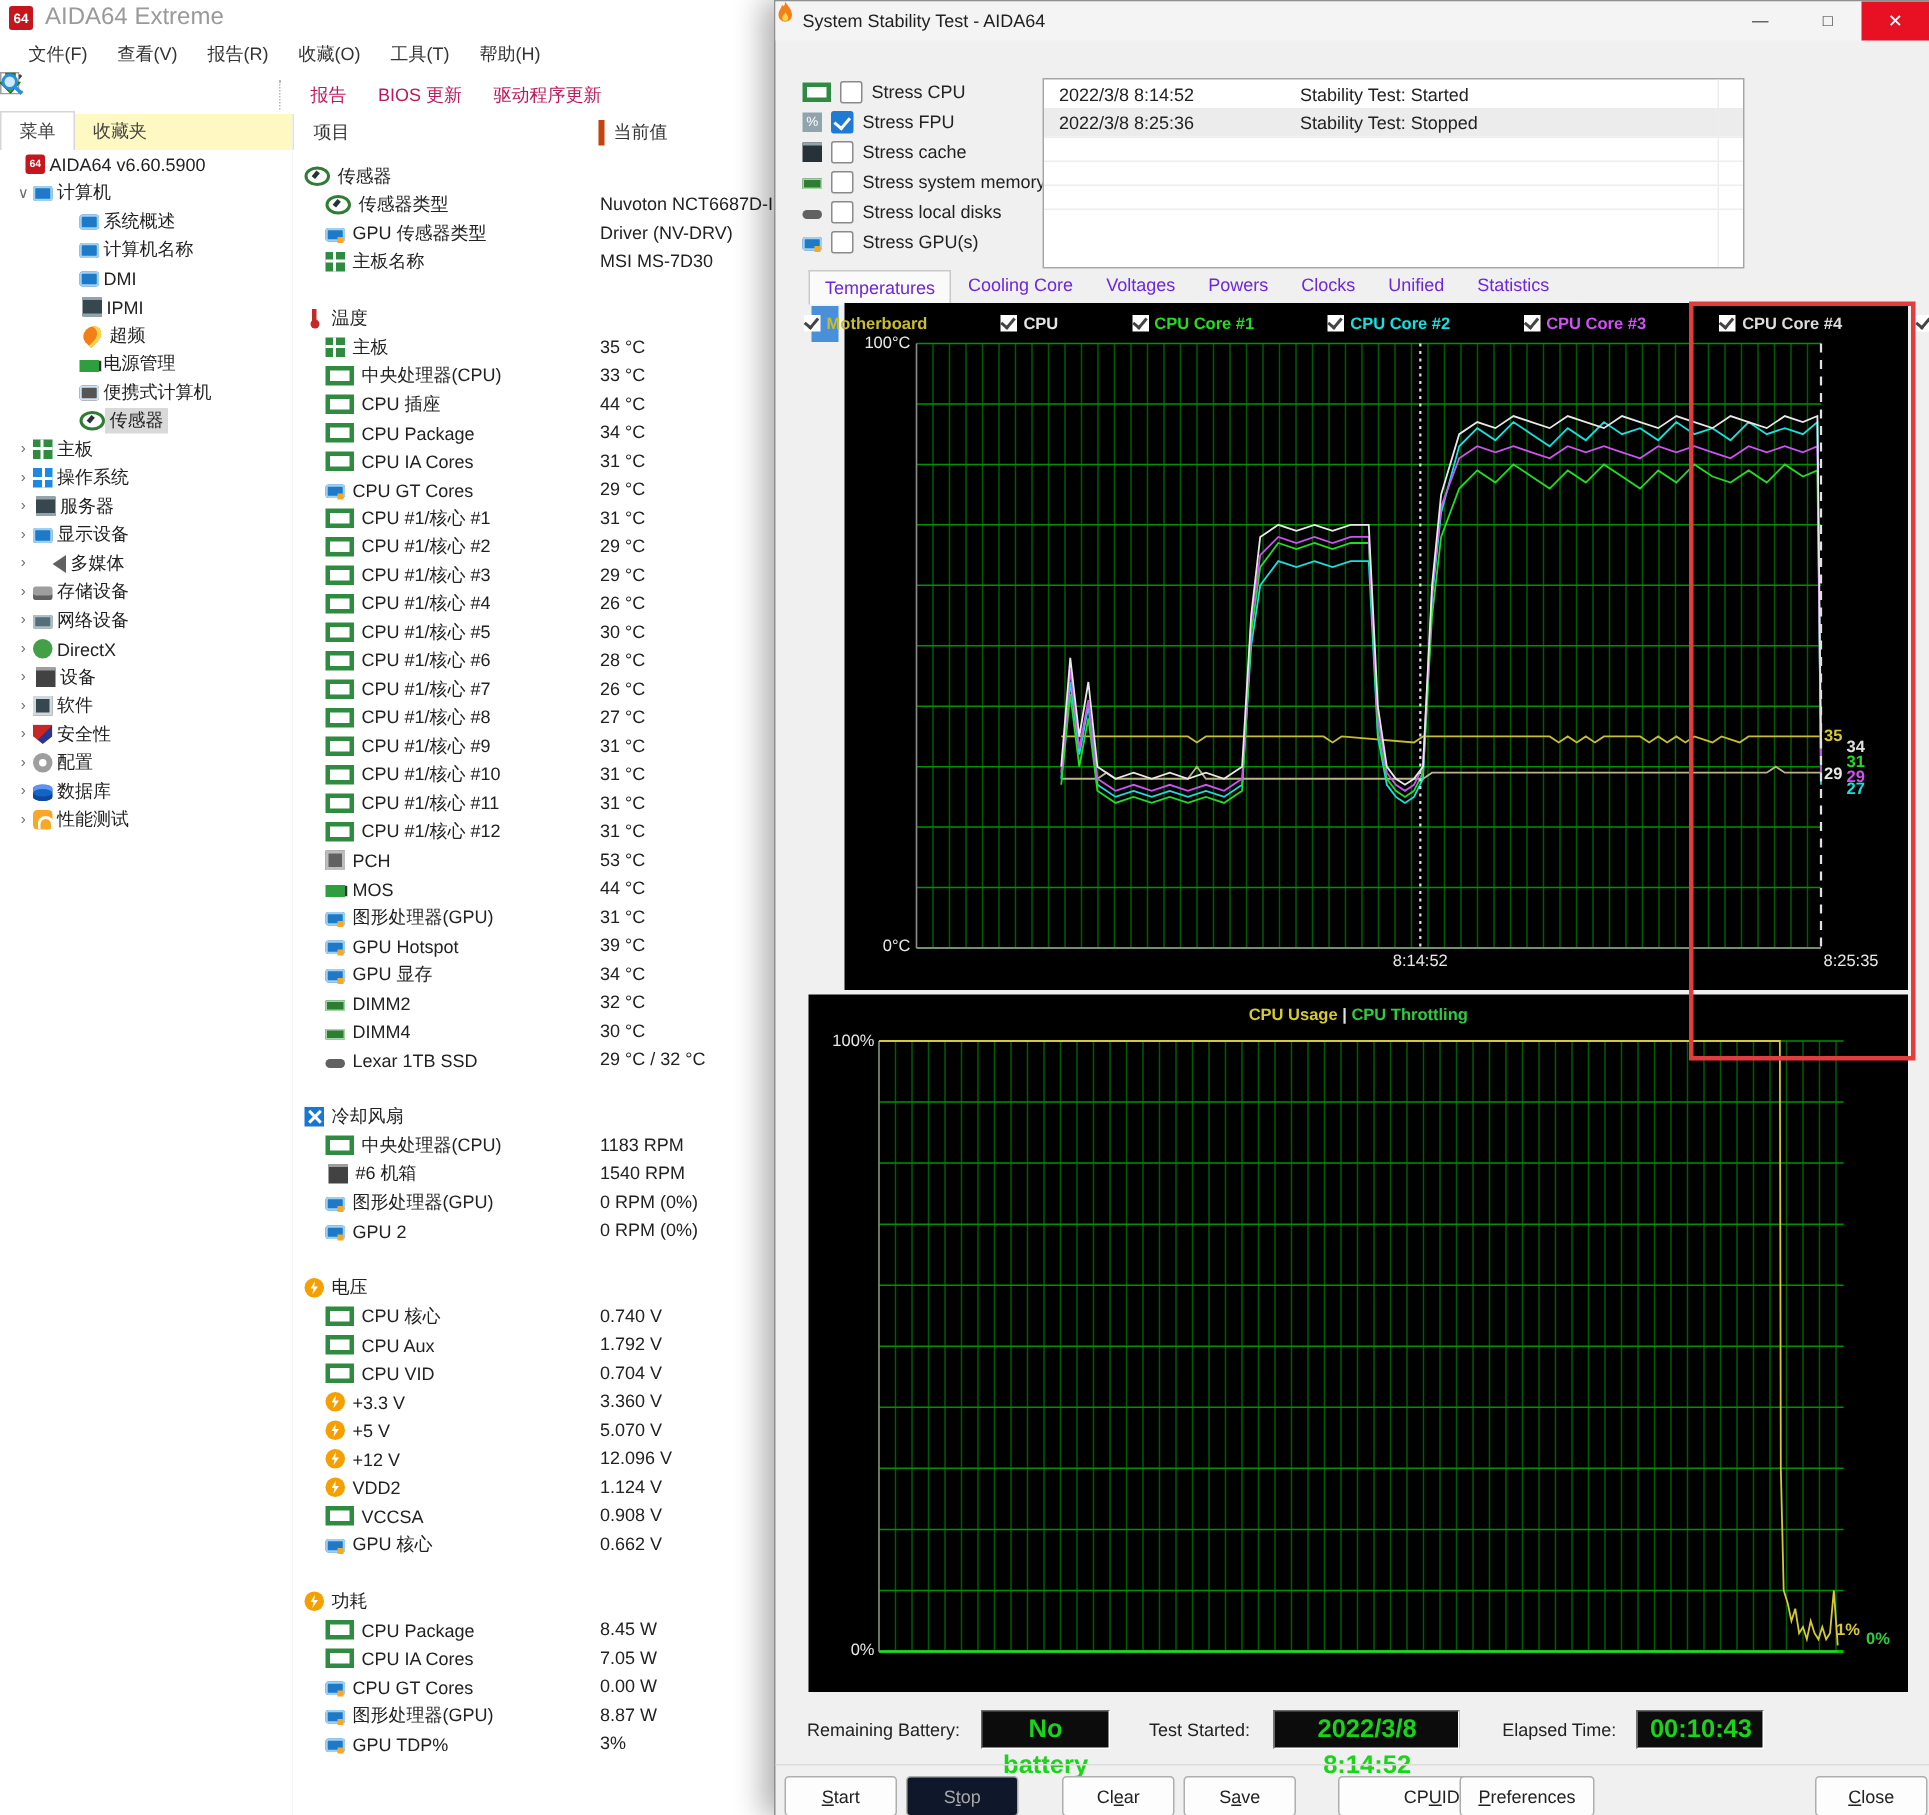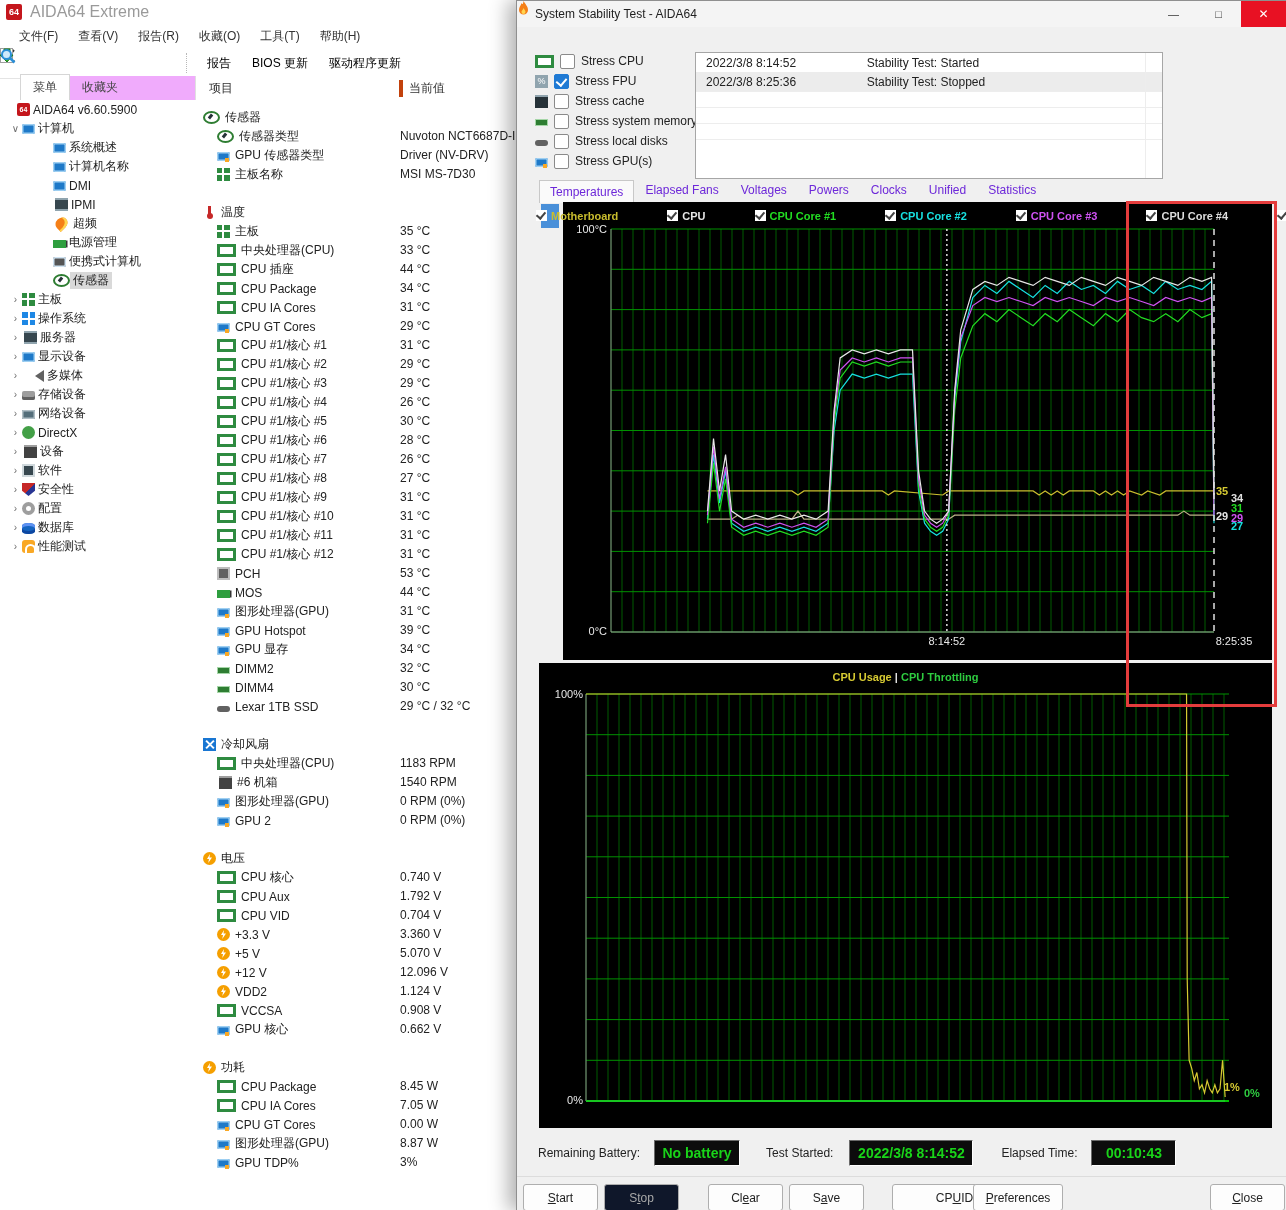--- a/index.html
+++ b/index.html
@@ -10,23 +10,23 @@
   
   .mw-titlebar{left:0;top:0;width:516px;height:24px;background:#fff;display:flex;align-items:center;}
   .mw-logo{width:16px;height:16px;background:#c4161c;color:#fff;font-weight:bold;font-size:9px;
            display:flex;align-items:center;justify-content:center;margin:0 8px 0 6px;border-radius:2px;}
   .mw-title{color:#9a9a9a;font-size:16px;}
   .menubar{left:0;top:24px;width:516px;height:24px;background:#fff;display:flex;align-items:center;padding-left:10px;gap:2px;}
   .menu-item{padding:3px 9px;color:#333;}
   .toolbar{left:0;top:48px;width:516px;height:30px;background:#fff;display:flex;align-items:center;border-bottom:1px solid #e4e4e4;}
   .tb-ico{width:30px;height:24px;display:flex;align-items:center;justify-content:center;}
   .tb-sep{width:1px;height:20px;border-left:1px dotted #b8b8b8;margin:0 6px;}
-  .tb-btn{display:flex;align-items:center;gap:5px;padding:2px 8px;color:#000000;}
+  .tb-btn{display:flex;align-items:center;gap:5px;padding:2px 8px;color:#be185d;}
   
-  .panel-tabs{left:0;top:76px;width:195px;height:24px;background:#f0abfc;border-bottom:1px solid #e0e0e0;display:flex;align-items:flex-end;margin-left:20px;}
+  .panel-tabs{left:0;top:76px;width:195px;height:24px;background:#fef9c3;border-bottom:1px solid #e0e0e0;display:flex;align-items:flex-end;}
   .ptab{padding:4px 12px;color:#444;}
   .ptab.active{background:#fff;border:1px solid #d6d6d6;border-bottom:none;}
   
   .list-header{left:195px;top:76px;width:321px;height:24px;background:#fff;border-bottom:1px solid #e4e4e4;border-left:1px solid #e0e0e0;}
   .list-header .h1{position:absolute;left:13px;top:4px;color:#333;}
   .list-header .h2{position:absolute;left:203px;top:4px;color:#333;border-left:4px solid #c2410c;padding-left:6px;}
   
   .tree{left:0;top:100px;width:195px;height:1110px;background:#fff;border-right:1px solid #dcdcdc;overflow:hidden;}
   .trow{height:19px;display:flex;align-items:center;white-space:nowrap;}
   .texp{width:13px;text-align:center;color:#6e6e6e;font-size:10px;flex:0 0 13px;}
@@ -123,21 +123,21 @@
   .leg-cb::after{content:"";position:absolute;left:2px;top:0px;width:4px;height:7px;border:solid #444;border-width:0 2px 2px 0;transform:rotate(40deg);}
   .axlabel{position:absolute;color:#e8e8e8;font-size:11px;}
   .endlabel{position:absolute;font-size:11px;font-weight:bold;}
   .usage-title{position:absolute;left:0;right:0;top:8px;text-align:center;font-size:11px;font-weight:bold;}
 
   .vscroll-thumb{left:24px;top:203px;width:18px;height:24px;background:#4a90d9;}
 
   .red-annot{left:609px;top:200px;width:145px;height:500px;border:3px solid #e43c3c;z-index:30;pointer-events:none;}
 
   .statusrow{left:0;top:1138px;width:769px;height:28px;display:flex;align-items:center;}
-  .lcd{background:#0c0c0c;color:#19d419;font-size:14px;font-weight:bold;text-align:center;height:24px;line-height:24px;
+  .lcd{background:#0c0c0c;color:#19d419;font-size:17px;font-weight:bold;text-align:center;height:24px;line-height:24px;
        border:1px solid #6a6a6a;border-right-color:#fff;border-bottom-color:#fff;}
   .status-label{color:#222;}
   .sep-line{left:0;top:1175px;width:769px;height:0;border-top:1px solid #dcdcdc;}
   .sst-btn{position:absolute;top:1183px;height:25px;background:#fdfdfd;border:1px solid #aeaeae;border-radius:3px;
            display:flex;align-items:center;justify-content:center;color:#222;}
   .sst-btn.disabled{color:#a8a8a8;background:#0f172a;}
 
   svg{position:absolute;left:0;top:0;}
 </style>
 </head>
@@ -792,21 +792,21 @@
         </div>
       <div class="lt-empty"></div>
       <div class="lt-empty"></div>
       <div class="lt-empty"></div>
       <div class="lt-empty"></div>
     </div>
 
     <div class="abs chart-tabs">
 
     <div class="ctab active">Temperatures</div>
-        <div class="ctab">Elapsed Fans</div>
+        <div class="ctab">Cooling Core</div>
         <div class="ctab">Voltages</div>
         <div class="ctab">Powers</div>
         <div class="ctab">Clocks</div>
         <div class="ctab">Unified</div>
         <div class="ctab">Statistics</div>
       </div>
 
     <div class="abs vscroll-thumb"></div>
 
     <div class="abs chartbox tempchart" id="tempbox">

